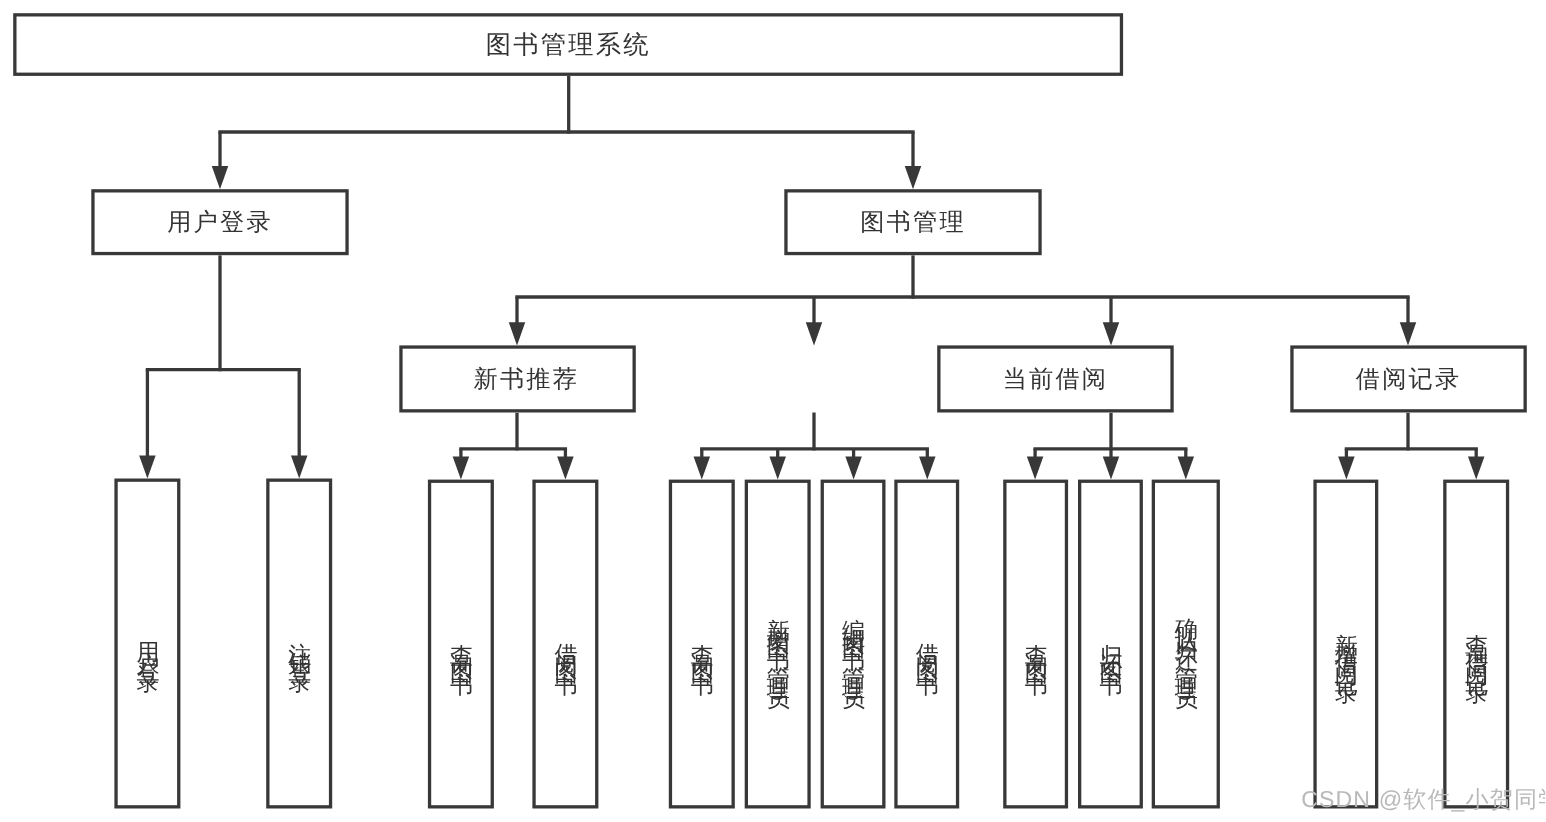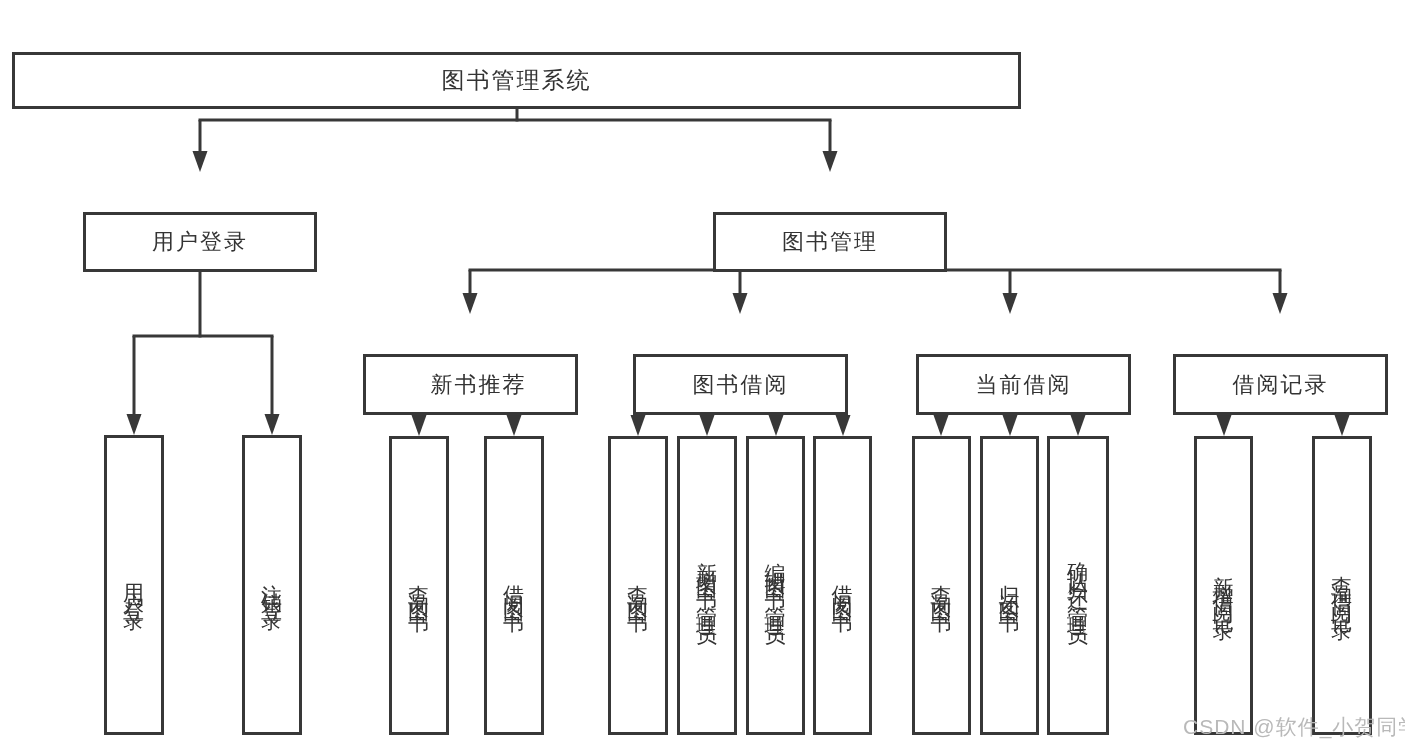--- a/index.html
+++ b/index.html
@@ -31,21 +31,20 @@
     border: 3px solid #383838;
     display: flex;
     align-items: center;
     justify-content: center;
     color: #333333;
   }
   .h-box {
     font-size: 22px;
     letter-spacing: 2px;
     white-space: nowrap;
-    margin-top: 40px;
   }
   .root-box {
     font-size: 23px;
   }
   .v-box .vtext {
     writing-mode: vertical-rl;
     text-orientation: mixed;
     font-size: 21px;
     line-height: 1;
     letter-spacing: 9px;
@@ -138,24 +137,21 @@
   <div class="box h-box" style="left:83px; top:172px; width:234px; height:60px;">
     <span>用户登录</span>
   </div>
   <div class="box h-box" style="left:713px; top:172px; width:234px; height:60px;">
     <span>图书管理</span>
   </div>
 
   <div class="box h-box" style="left:363px; top:314px; width:215px; height:61px;padding-left:16px;">
     <span>新书推荐</span>
   </div>
-  <div class="box h-box" style="left:633px; top:314px; width:215px; height:61px;">
-    <span>图书借阅</span>
-  </div>
-  <div class="box h-box" style="left:916px; top:314px; width:215px; height:61px;">
+  <div class="box h-box" style="left:852px; top:314px; width:215px; height:61px;">
     <span>当前借阅</span>
   </div>
   <div class="box h-box" style="left:1173px; top:314px; width:215px; height:61px;">
     <span>借阅记录</span>
   </div>
 
   <div class="box v-box" style="left:104px; top:435px; width:60px; height:300px;">
     <span class="vtext">用户登录</span>
   </div>
   <div class="box v-box" style="left:242px; top:435px; width:60px; height:300px;">

